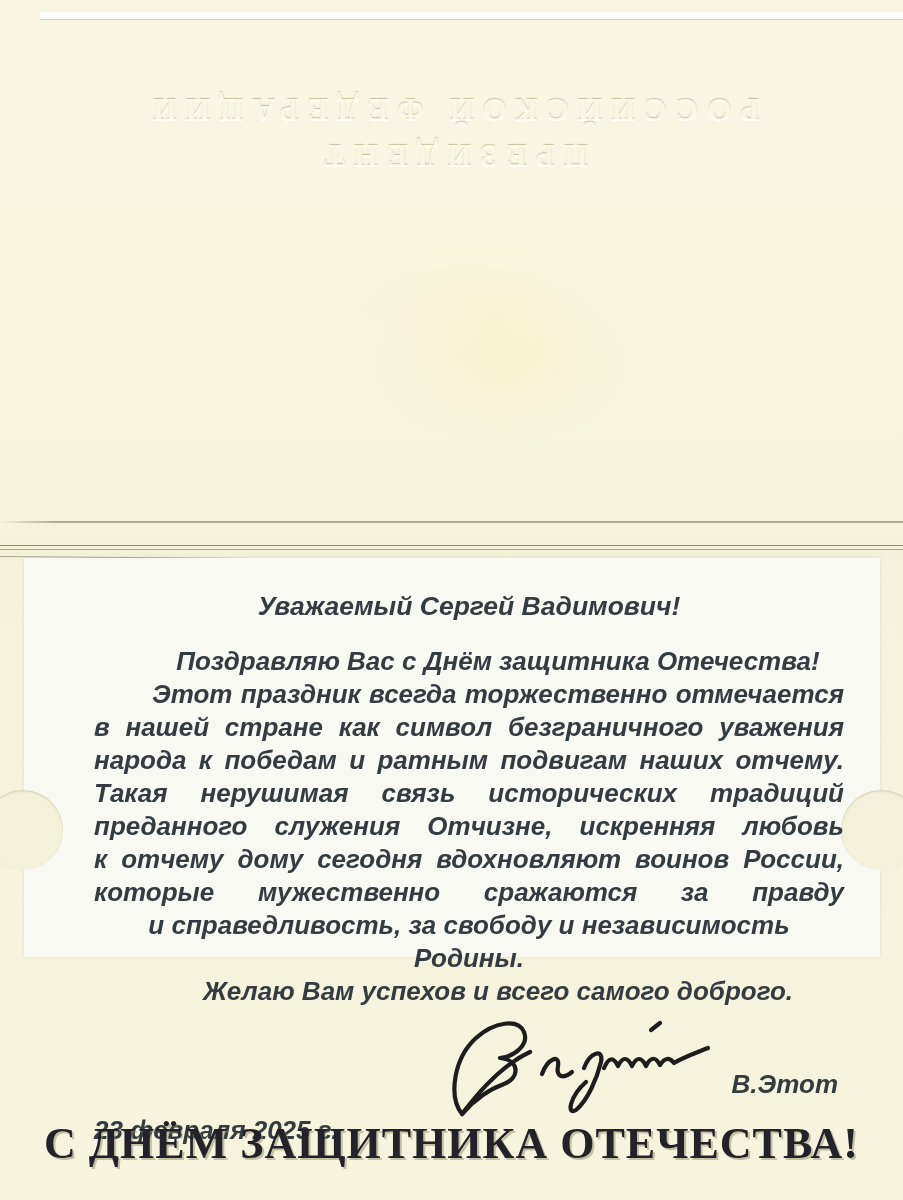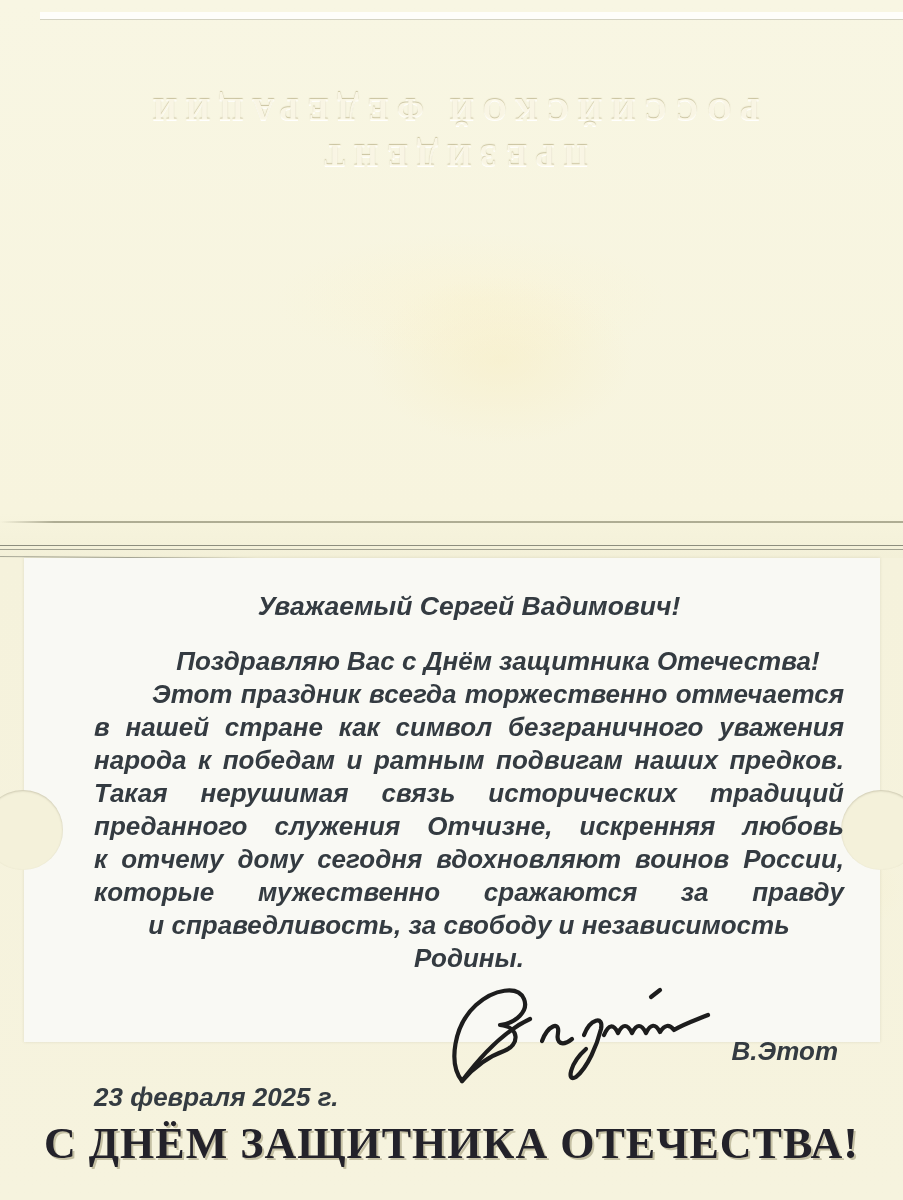--- a/index.html
+++ b/index.html
@@ -50,21 +50,21 @@
   
   .card-bottom{
     position:absolute;left:0;top:558px;width:903px;height:642px;
     background:
       radial-gradient(ellipse 120px 60px at 120px 80px, rgba(244,234,185,.35), rgba(244,234,185,0) 70%),
       radial-gradient(ellipse 140px 70px at 810px 330px, rgba(244,234,185,.3), rgba(244,234,185,0) 70%),
       linear-gradient(#f5f2dc,#f6f3de);
   }
 
   .sheet{
-    position:absolute;left:24px;top:0px;width:856px;height:484px;
+    position:absolute;left:24px;top:0px;width:856px;height:399px;
     background:#f9f9f4;
     box-shadow:0 0 3px rgba(60,60,40,.12);
   }
   .notch{
     position:absolute;width:80px;height:80px;border-radius:50%;
     background:#f4f1da;top:232px;
     box-shadow:inset 0 1px 2px rgba(90,85,55,.25);
   }
   .notch-left{left:-41px;}
   .notch-right{right:-41px;}
@@ -125,26 +125,27 @@
     <div class="sheet">
       <div class="notch notch-left"></div>
       <div class="notch notch-right"></div>
 
       <div class="letter">
         <div class="greeting">Уважаемый Сергей Вадимович!</div>
 
         <span class="line ind">Поздравляю Вас с Днём защитника Отечества!</span>
         <span class="line ind j">Этот праздник всегда торжественно отмечается</span>
         <span class="line j">в нашей стране как символ безграничного уважения</span>
-        <span class="line j">народа к победам и ратным подвигам наших предков.</span>
+        <span class="line j">народа к победам и ратным подвигам наших отчему.</span>
         <span class="line j">Такая нерушимая связь исторических традиций</span>
         <span class="line j">преданного служения Отчизне, искренняя любовь</span>
         <span class="line j">к отчему дому сегодня вдохновляют воинов России,</span>
         <span class="line j">которые мужественно сражаются за правду</span>
         <span class="line">и справедливость, за свободу и независимость Родины.</span>
+        <span class="line ind">Желаю Вам успехов и всего самого доброго.</span>
 
         <div class="sign-row">
           <svg class="sign-svg" width="268" height="106" viewBox="0 0 268 106" fill="none">
             <g stroke="#1d1d1d" stroke-width="4.2" stroke-linecap="round" stroke-linejoin="round" fill="none">
               <path d="M16,102 C2,84 8,46 30,26 C48,10 72,6 78,20 C83,32 70,44 54,46 C74,48 74,66 58,72 C44,77 30,86 16,102"></path>
               <path d="M16,102 C34,78 58,52 84,40"></path>
               <path d="M96,62 C102,46 114,42 112,54 C110,64 116,68 126,60"></path>
               <path d="M138,56 C144,40 158,36 155,50 C151,66 142,88 130,98 C120,104 124,84 140,70"></path>
               <path d="M158,56 Q165,40 172,54 Q179,40 186,54 Q193,40 200,54 Q207,40 214,53 Q221,42 228,51 C238,45 250,41 262,36"></path>
               <path d="M205,18 l9,-7"></path>

